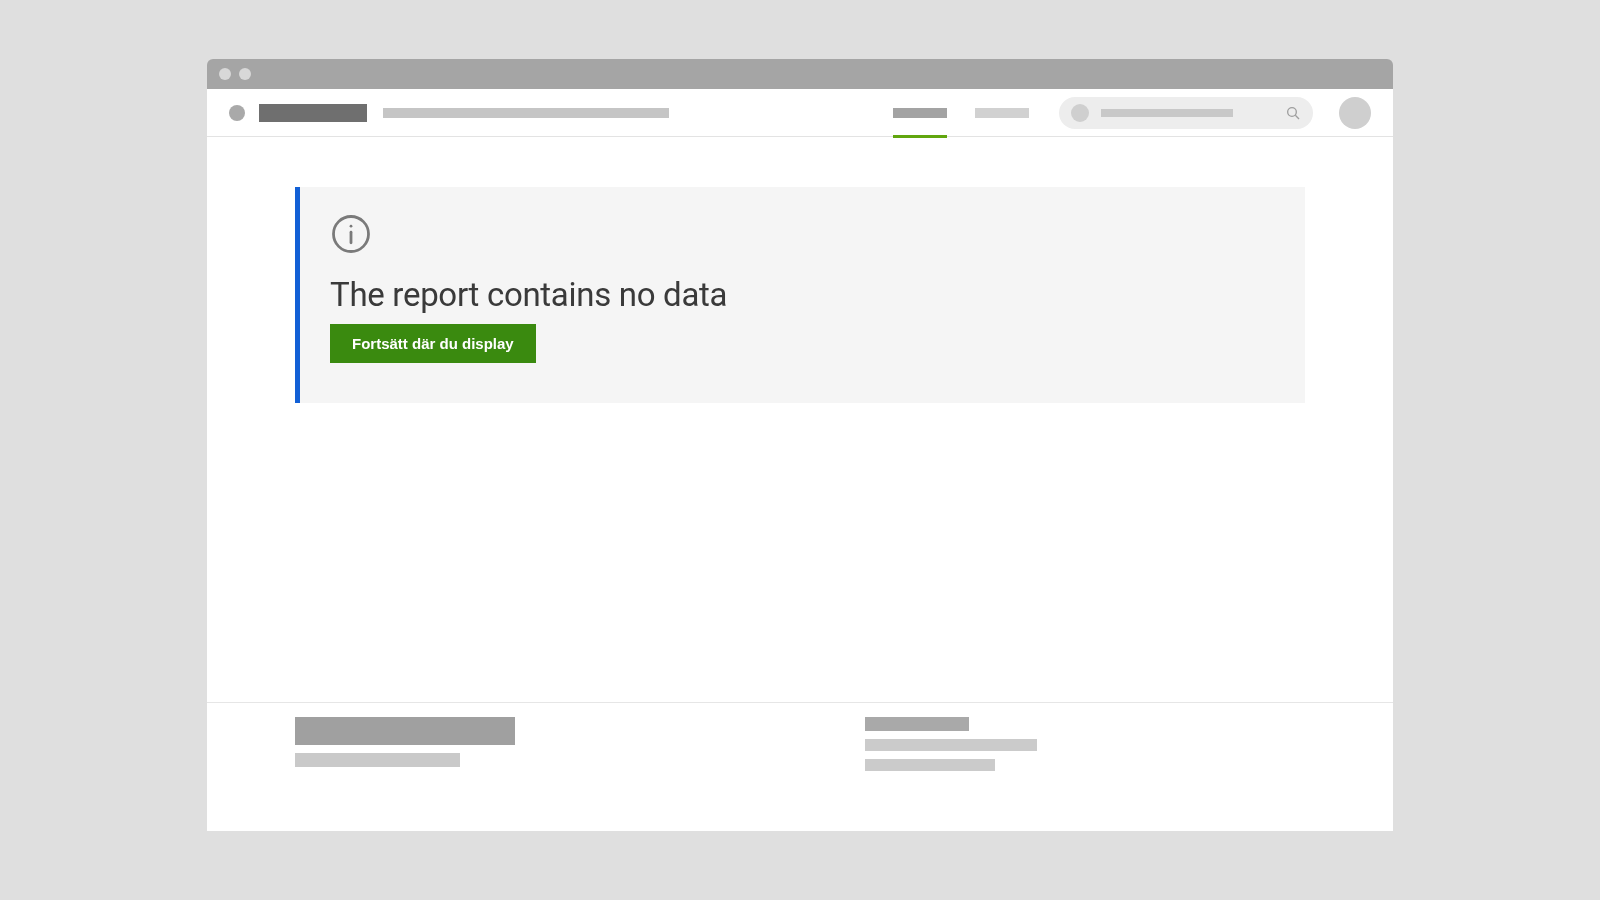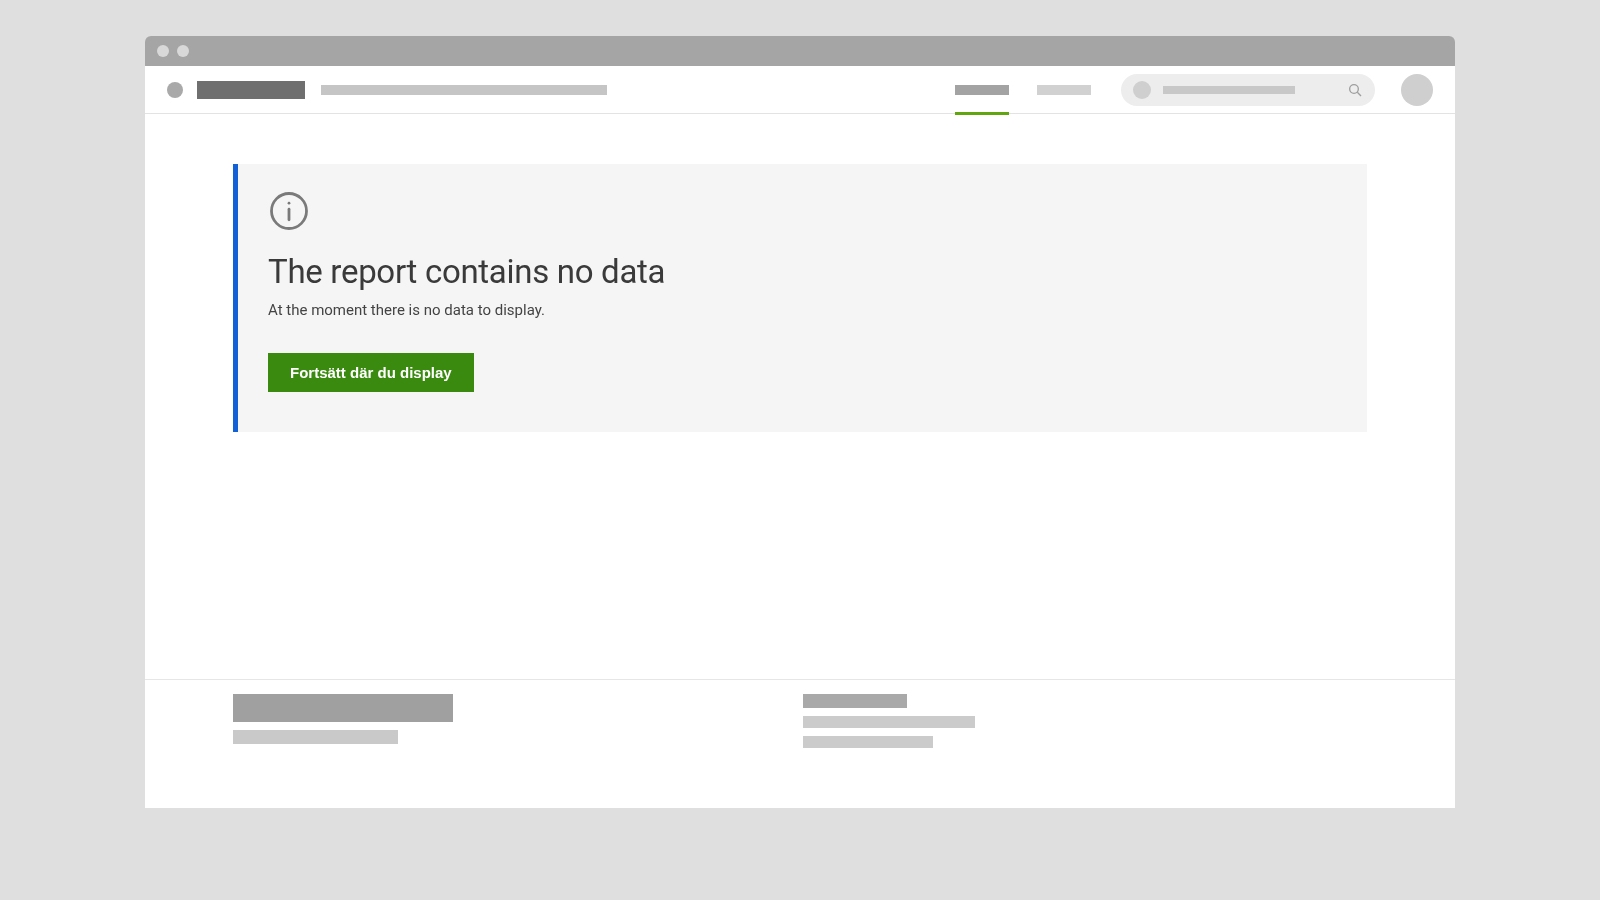--- a/index.html
+++ b/index.html
@@ -1,21 +1,21 @@
 <!DOCTYPE html>
 <html><head>
 <meta charset="utf-8">
 <style>
   * { box-sizing: border-box; margin: 0; padding: 0; }
   html, body { width: 1600px; height: 900px; font-family: -apple-system, BlinkMacSystemFont, "Segoe UI", Roboto, Helvetica, Arial, sans-serif; }
   body { background: #dfdfdf; display: flex; align-items: flex-start; justify-content: center; }
 
   .browser-window {
-    width: 1310px;
-    margin-top: 36px;
+    width: 1186px;
+    margin-top: 59px;
     border-radius: 6px 6px 0 0;
     overflow: hidden;
     box-shadow: 0 0 0 rgba(0,0,0,0);
   }
 
   
   .titlebar {
     height: 30px;
     background: #a5a5a5;
     display: flex;
@@ -146,21 +146,20 @@
   <div class="content">
     <div class="info-panel">
       <span class="info-icon">
         <svg viewBox="0 0 48 48" fill="none" stroke="#7a7a7a" stroke-width="3.2">
           <circle cx="24" cy="24" r="20"></circle>
           <line x1="24" y1="22" x2="24" y2="34" stroke-linecap="round"></line>
           <circle cx="24" cy="15" r="1.6" fill="#7a7a7a" stroke="none"></circle>
         </svg>
       </span>
       <h1 class="info-title">The report contains no data</h1>
-      <p class="info-subtitle">At the moment there is no data to display.</p>
       <button class="continue-btn">Fortsätt där du display</button>
     </div>
   </div>
 
   <div class="footer">
     <div class="footer-col">
       <div class="footer-bar-lg"></div>
       <div class="footer-bar-md"></div>
     </div>
     <div class="footer-col">

